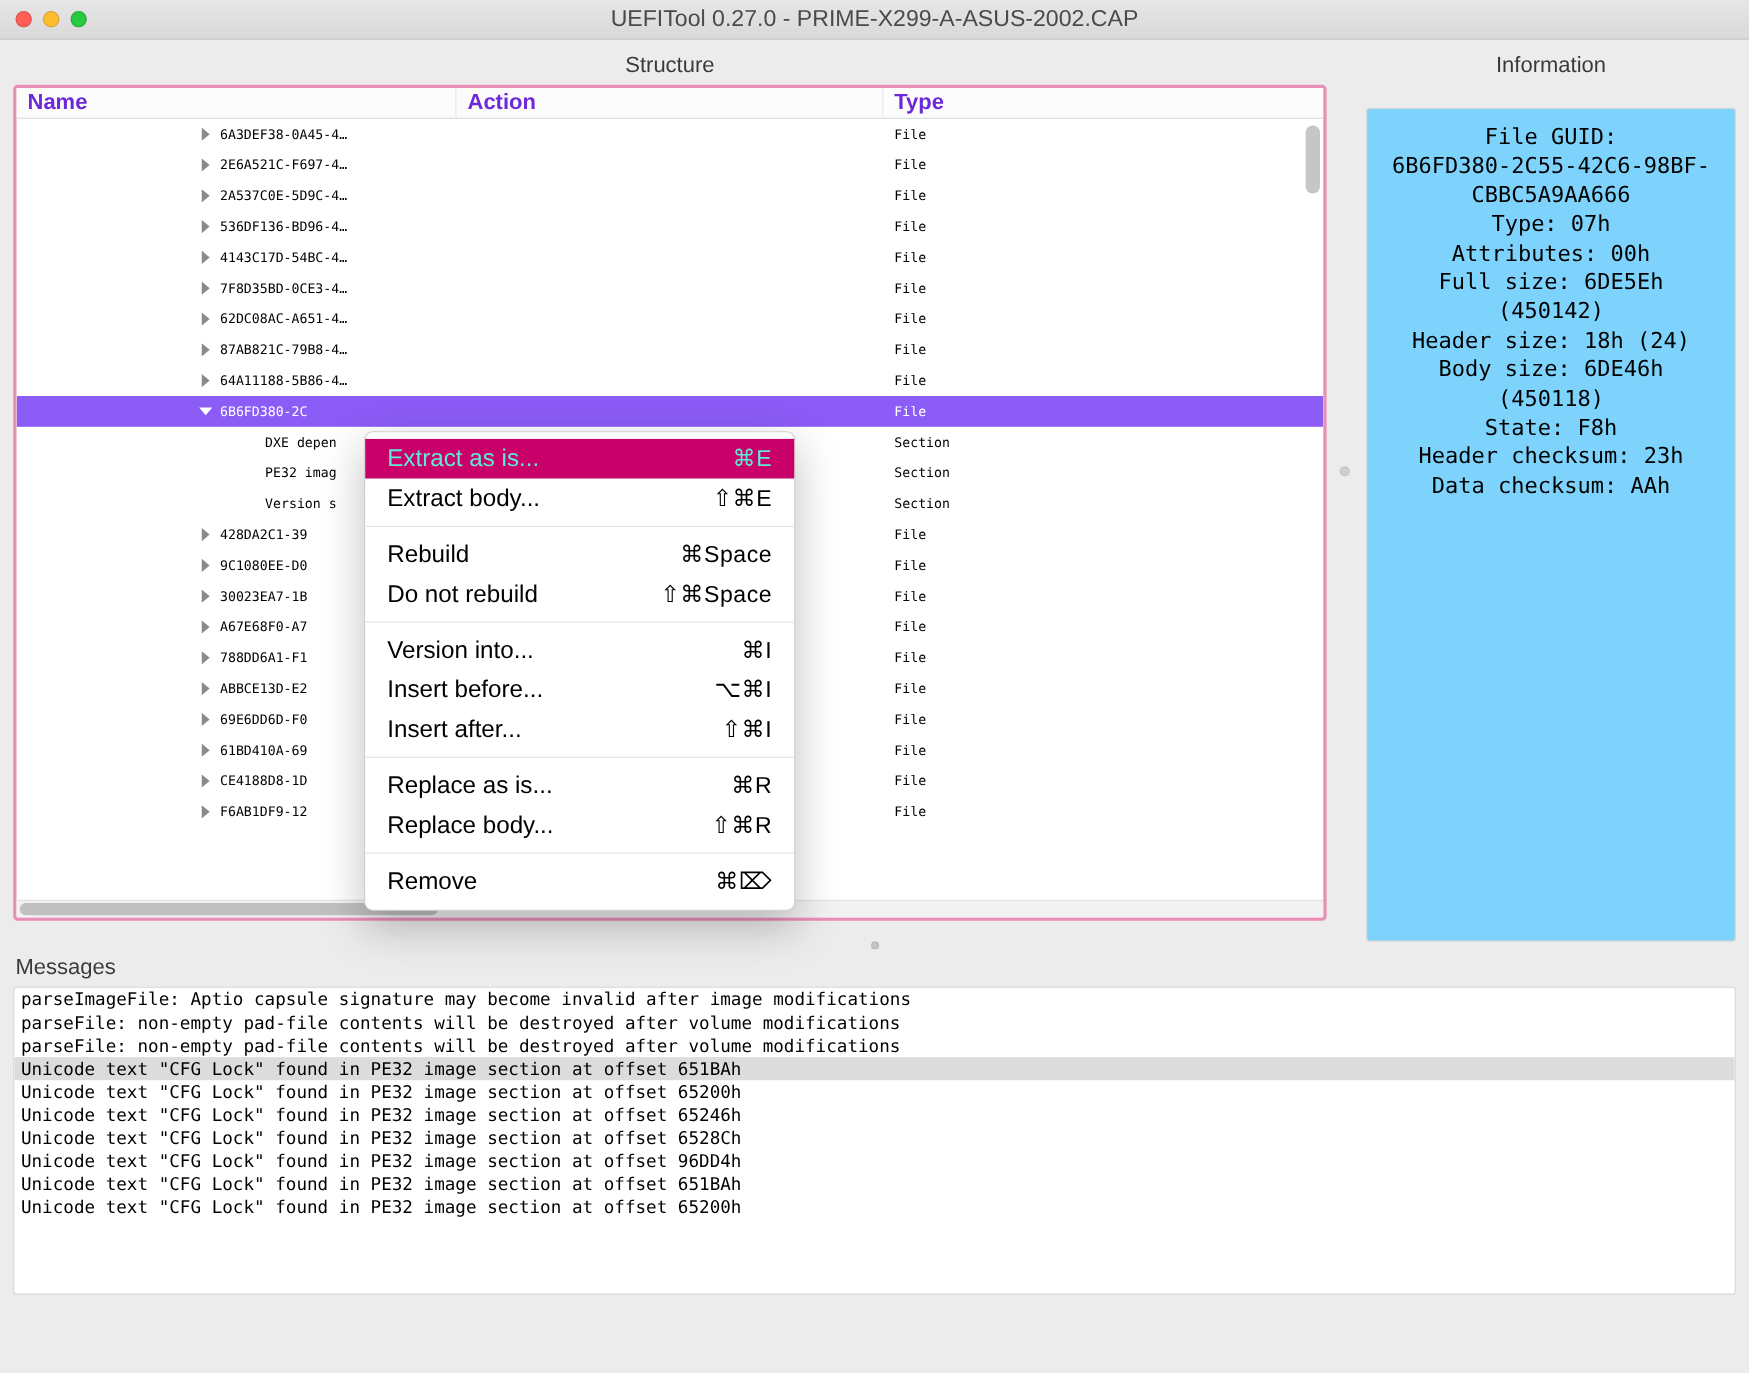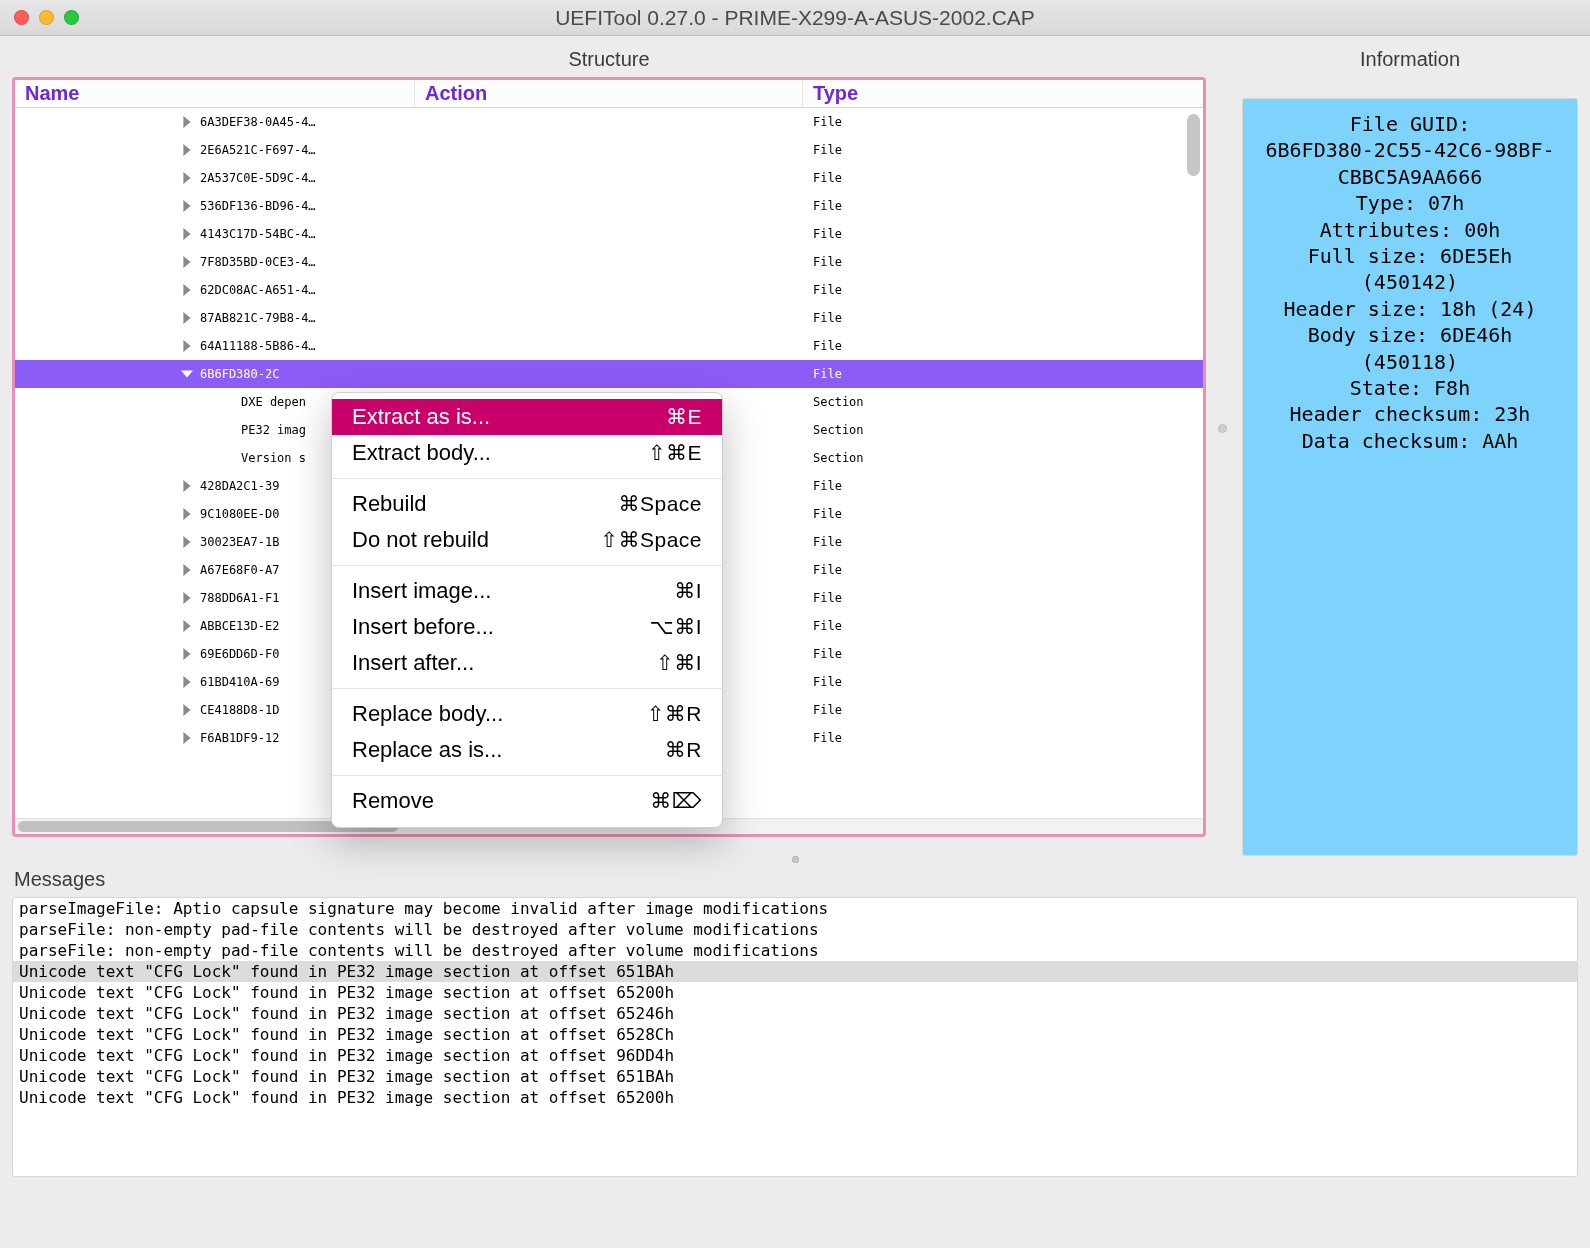--- a/index.html
+++ b/index.html
@@ -90,21 +90,21 @@
 
   
   .ctx {
     position:absolute; left:331px; top:392px; width:392px;
     background:#fff; border:1px solid #cfcfcf; border-radius:8px;
     box-shadow: 0 14px 40px rgba(0,0,0,.25);
     font-size:22px; padding:6px 0 8px 0;
     z-index:100;
   }
   .ctx-item { display:flex; justify-content:space-between; align-items:center; padding:6px 20px; height:36px;}
-  .ctx-item.hi { background:#c9006a; color:#ffffff; margin:0;padding-left:20px;}
+  .ctx-item.hi { background:#c9006a; color:#5eead4; margin:0;padding-left:20px;}
   .ctx-sep { height:1px; background:#e3e3e3; margin:7px 0; }
   .shortcut { font-size:21px; letter-spacing:.5px; }
 </style>
 </head>
 <body>
 
 <div class="titlebar">
   <div class="traffic-lights">
     <div class="tl red"></div>
     <div class="tl yellow"></div>
@@ -428,38 +428,38 @@
     <div class="ctx-item">
       <span>Rebuild</span>
       <span class="shortcut">⌘Space</span>
     </div>
     <div class="ctx-item">
       <span>Do not rebuild</span>
       <span class="shortcut">⇧⌘Space</span>
     </div>
     <div class="ctx-sep"></div>
     <div class="ctx-item">
-      <span>Insert image...</span>
+      <span>Version into...</span>
       <span class="shortcut">⌘I</span>
     </div>
     <div class="ctx-item">
       <span>Insert before...</span>
       <span class="shortcut">⌥⌘I</span>
     </div>
     <div class="ctx-item">
       <span>Insert after...</span>
       <span class="shortcut">⇧⌘I</span>
     </div>
     <div class="ctx-sep"></div>
     <div class="ctx-item">
+      <span>Replace as is...</span>
+      <span class="shortcut">⌘R</span>
+    </div>
+    <div class="ctx-item">
       <span>Replace body...</span>
       <span class="shortcut">⇧⌘R</span>
     </div>
-    <div class="ctx-item">
-      <span>Replace as is...</span>
-      <span class="shortcut">⌘R</span>
-    </div>
     <div class="ctx-sep"></div>
     <div class="ctx-item">
       <span>Remove</span>
       <span class="shortcut">⌘⌦</span>
     </div>
   </div>
 
 </body></html>

